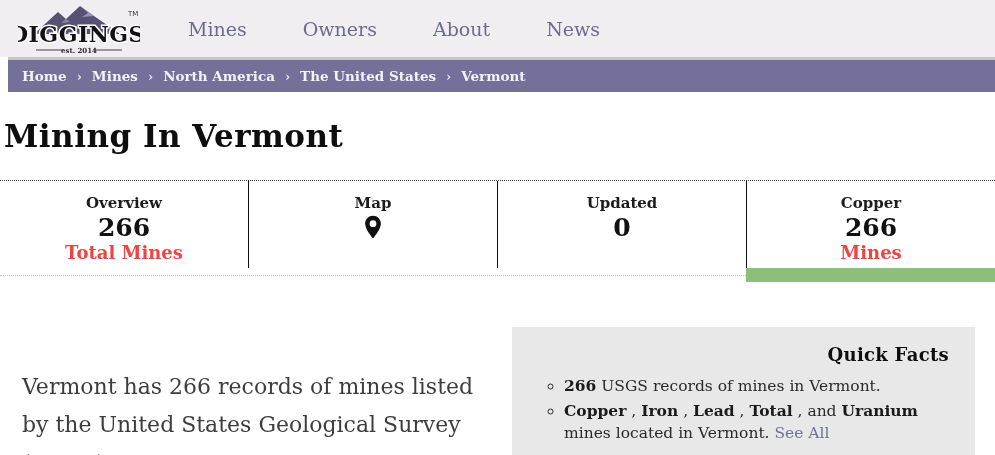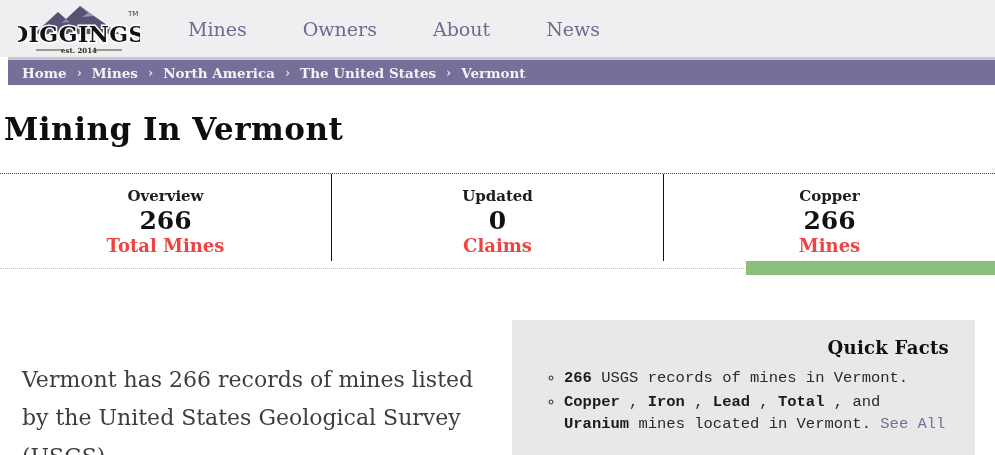--- a/index.html
+++ b/index.html
@@ -39,21 +39,21 @@
   .main-nav a {
     font-size: 19px;
     color: #6c6c91;
     text-decoration: none;
     cursor: pointer;
   }
 
   
   .breadcrumb {
     margin-left: 8px;
-    height: 25px;
+    height: 32px;
     background: #74709a;
     display: flex;
     align-items: center;
     padding-left: 14px;
     font-size: 13.5px;
     font-weight: bold;
     color: #f3f2f6;
   }
   .breadcrumb .crumb { color: #f3f2f6; text-decoration: none; cursor: pointer; }
   .breadcrumb .crumb-sep { margin: 0 10px; font-weight: bold; font-size: 13px; color: #e7e5ee; }
@@ -126,21 +126,21 @@
     letter-spacing: 0.3px;
   }
   .quick-facts ul {
     margin: 0;
     padding-left: 26px;
     list-style: circle;
     font-size: 15.5px;
     color: #2a2a2a;
     line-height: 1.4;
   }
-  .quick-facts li { margin-bottom: 3px; font-family: Liberation Mono, monospace; }
+  .quick-facts li { margin-bottom: 3px; }
   .qf-strong { font-weight: bold; color: #1b1b1b; }
   .qf-mineral { font-weight: bold; color: #1b1b1b; text-decoration: none; cursor: pointer; }
   .qf-link { color: #6e7492; text-decoration: none; cursor: pointer; }
 </style>
 </head>
 <body>
 
 <div class="site-header">
   <div class="logo">
     <svg width="122" height="54" viewBox="0 0 122 54">
@@ -177,23 +177,30 @@
 
 <h1 class="page-title">Mining In Vermont</h1>
 
 <div class="stats">
   <div class="stat-col">
     <div class="stat-label">Overview</div>
     <div class="stat-value">266</div>
     <div class="stat-sub">Total Mines</div>
   </div>
   <div class="stat-col">
+    <div class="stat-label">Map</div>
+    <div class="stat-pin">
+      <svg width="18" height="24" viewBox="0 0 24 32">
+        <path d="M12 1C6.2 1 1.5 5.7 1.5 11.5 1.5 19.4 12 31 12 31s10.5-11.6 10.5-19.5C22.5 5.7 17.8 1 12 1zm0 15a4.5 4.5 0 1 1 0-9 4.5 4.5 0 0 1 0 9z" fill="#111"></path>
+      </svg>
+    </div>
+  </div>
+  <div class="stat-col">
     <div class="stat-label">Updated</div>
     <div class="stat-value">0</div>
-    <div class="stat-sub">Claims</div>
   </div>
   <div class="stat-col">
     <div class="stat-label">Copper</div>
     <div class="stat-value">266</div>
     <div class="stat-sub">Mines</div>
   </div>
 </div>
 <div class="stats-underline">
   <div class="blank"></div>
   <div class="active-bar"></div>

